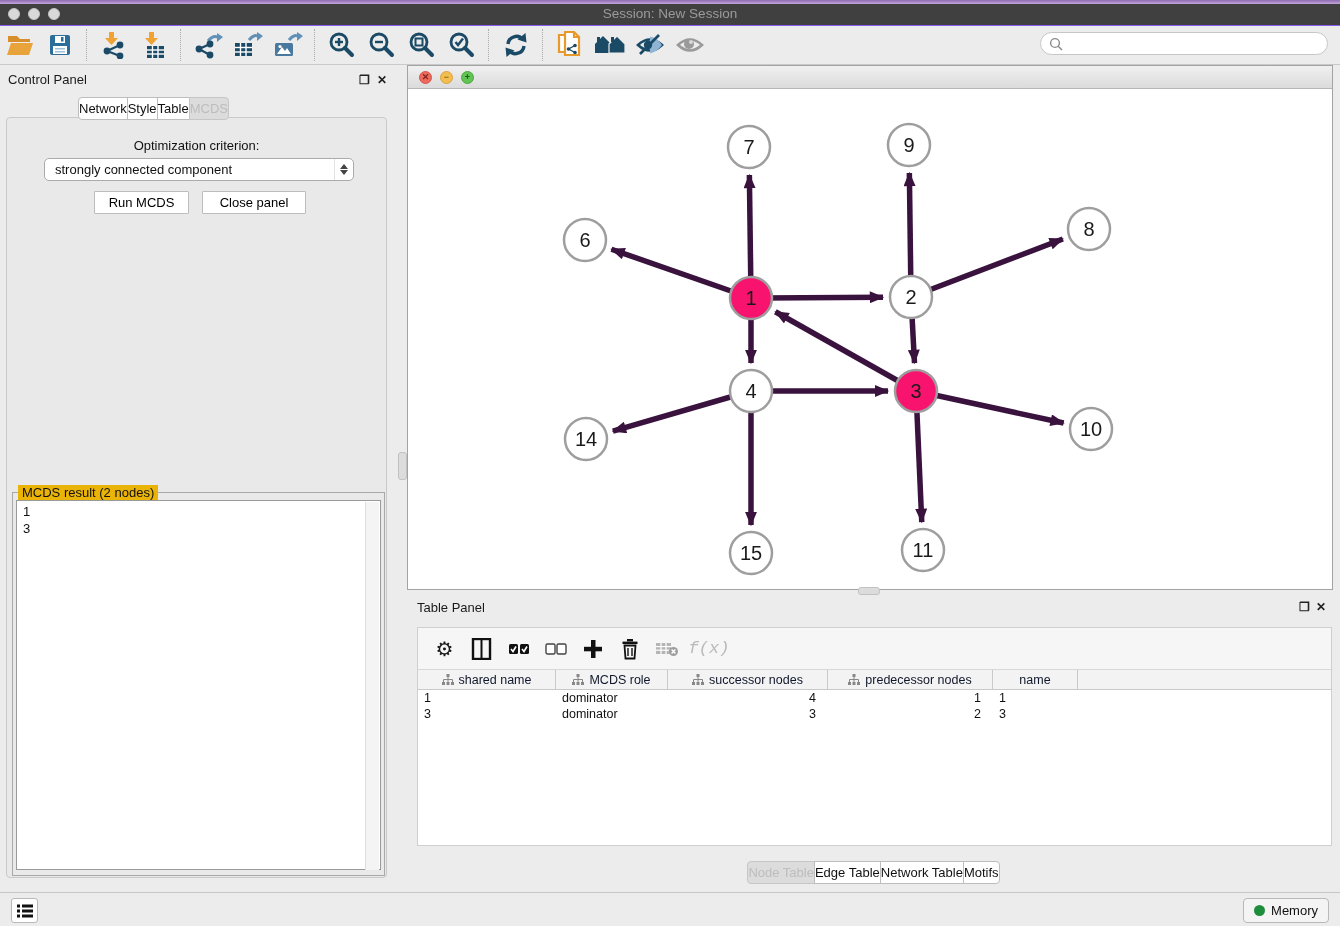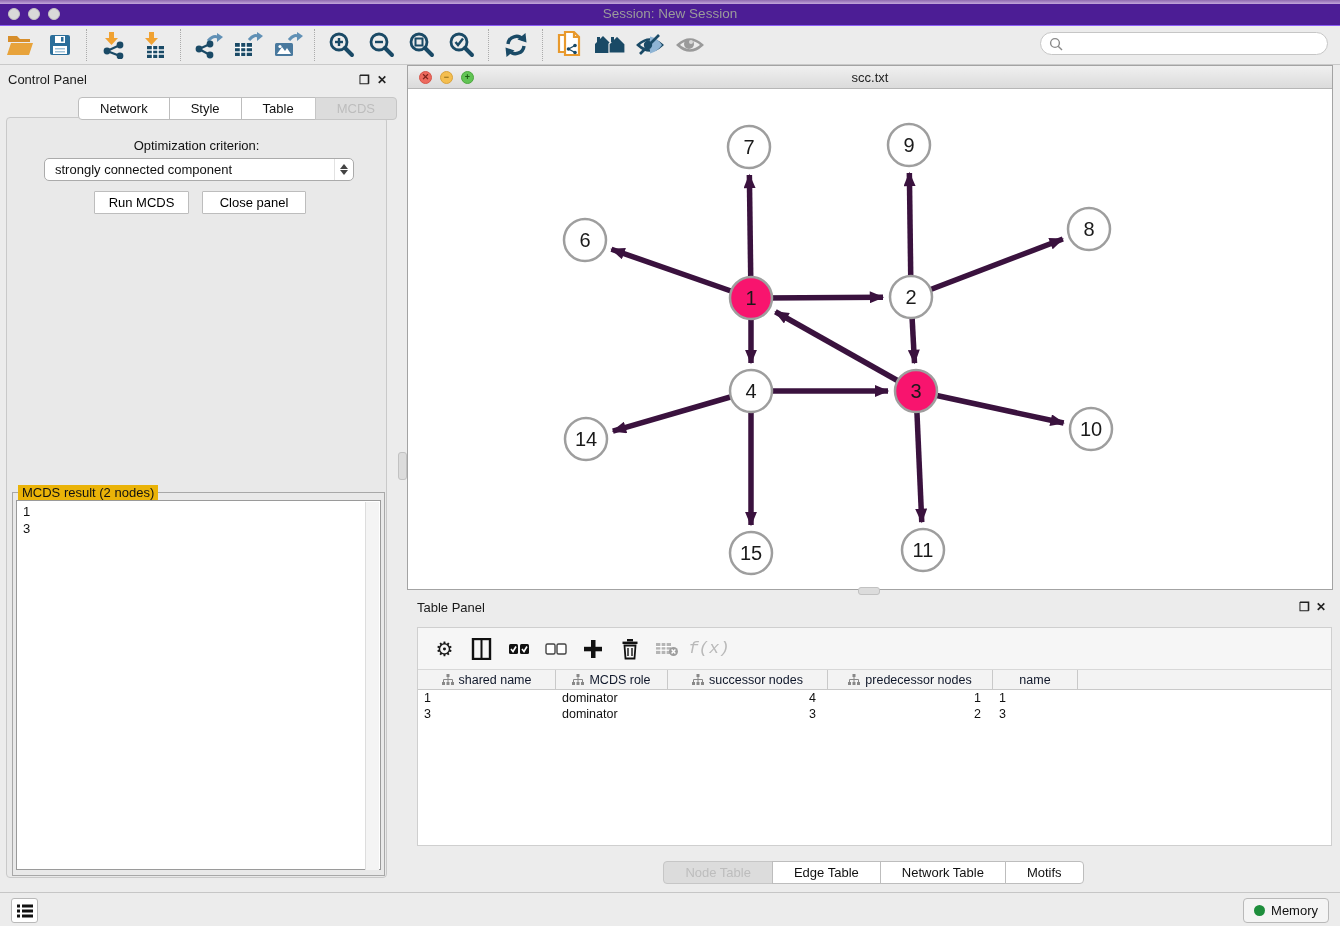--- a/index.html
+++ b/index.html
@@ -1,36 +1,36 @@
 <!DOCTYPE html>
 <html><head>
 <meta charset="utf-8">
 <style>
   html,body{margin:0;padding:0}
   body{width:1340px;height:926px;position:relative;overflow:hidden;
        font-family:"Liberation Sans",sans-serif;background:#ECECEC;color:#111;
        -webkit-font-smoothing:antialiased}
   .abs{position:absolute}
   
-  .titlebar{left:0;top:0;width:1340px;height:25px;background:#4c1d95;border-bottom:4px solid #8b5cf6}
+  .titlebar{left:0;top:0;width:1340px;height:25px;background:#404040;border-bottom:4px solid #8b5cf6}
   .purple-strip{left:0;top:0;width:1340px;height:4px;background:linear-gradient(#8f6bb0,#c3a6dc)}
   .win-title{left:0;top:6px;width:1340px;text-align:center;font-size:13.5px;color:#9B9B9B}
   .tl{width:12px;height:12px;border-radius:50%;top:8px;background:#D9D9D9;border:1px solid #C2C2C2;box-sizing:border-box}
   
   .toolbar{left:0;top:26px;width:1340px;height:38px;background:#ECECEC;border-bottom:1px solid #C9C9C9;display:flex;align-items:center}
   .tbtn{width:40px;height:34px;display:flex;align-items:center;justify-content:center;flex:0 0 auto}
   .tsep{width:1px;height:32px;border-left:1px dotted #ABABAB;margin:0 6px;flex:0 0 auto}
   .searchbox{left:1040px;top:32px;width:288px;height:23px;background:#fff;border:1px solid #C6C6C6;border-radius:12px;display:flex;align-items:center;padding-left:8px;box-sizing:border-box}
   
   .panel-title{font-size:13px;color:#1a1a1a}
   .panel-ctl{font-weight:bold;font-size:12px;color:#222;cursor:default}
   
   .cp-inner{left:6px;top:117px;width:381px;height:761px;background:#E9E9E9;border:1px solid #C9C9C9;border-radius:4px;box-sizing:border-box}
   .tabrow{display:inline-flex}
-  .tab{padding:3px 21px;background:#fff;border:1px solid #BDBDBD;font-size:13px;color:#111;margin-left:-1px;white-space:nowrap}
+  .tab{padding:3px 0;background:#fff;border:1px solid #BDBDBD;font-size:13px;color:#111;margin-left:-1px;white-space:nowrap}
   .tab:first-child{border-radius:4px 0 0 4px;margin-left:0}
   .tab:last-child{border-radius:0 4px 4px 0}
   .tab.selected{background:#DCDCDC;color:#BDBDBD;border-color:#C6C6C6}
   .combo{left:44px;top:158px;width:310px;height:23px;background:#fff;border:1px solid #ABABAB;border-radius:5px;box-sizing:border-box;display:flex;align-items:center;font-size:13px;padding-left:10px}
   .combo .stepper{margin-left:auto;width:18px;height:100%;display:flex;flex-direction:column;align-items:center;justify-content:center;gap:1px;border-left:1px solid #E2E2E2}
   .tri-up{width:0;height:0;border-left:4px solid transparent;border-right:4px solid transparent;border-bottom:5px solid #444}
   .tri-dn{width:0;height:0;border-left:4px solid transparent;border-right:4px solid transparent;border-top:5px solid #444}
   .btn{background:#fff;border:1px solid #BDBDBD;border-radius:1px;font-size:13px;height:23px;display:inline-flex;align-items:center;justify-content:center;box-sizing:border-box;font-family:"Liberation Sans",sans-serif}
   .fieldset{left:12px;top:492px;width:373px;height:384px;border:1px solid #A8A8A8;box-sizing:border-box}
   .legend{left:18px;top:485px;background:#eab308;padding:0 4px;font-size:13px}
@@ -261,21 +261,20 @@
   <div class="abs result-scroll"></div>
 </div>
 
 <div class="abs handle-v"></div>
 
 <div class="abs netwin">
   <div class="abs net-titlebar">
     <div class="abs tlc" style="left:11px;background:#ED6A5E;border:1px solid #D5544A;color:#7E241C">✕</div>
     <div class="abs tlc" style="left:32px;background:#F4BE4F;border:1px solid #D9A33C;color:#8F6A14">−</div>
     <div class="abs tlc" style="left:53px;background:#61C454;border:1px solid #4CA73E;color:#1E5E14">+</div>
-    <div class="abs net-title">scc.txt</div>
   </div>
   <svg id="net-svg" width="924" height="500" style="position:absolute;left:0;top:23px">
       <defs>
         <marker id="ah" viewBox="0 0 12 10" refX="11" refY="5" markerWidth="15" markerHeight="12" orient="auto" markerUnits="userSpaceOnUse">
           <path d="M0,0 L12,5 L0,10 z" fill="#3A123E"></path>
         </marker>
       </defs>
       <line x1="343" y1="209" x2="341.3708284011983" y2="85.99754429047064" stroke="#3A123E" stroke-width="5.5" marker-end="url(#ah)"></line>
       <line x1="343" y1="209" x2="203.43299517937103" y2="160.23562482170794" stroke="#3A123E" stroke-width="5.5" marker-end="url(#ah)"></line>
       <line x1="343" y1="209" x2="475.0005468589788" y2="208.17499658213137" stroke="#3A123E" stroke-width="5.5" marker-end="url(#ah)"></line>

